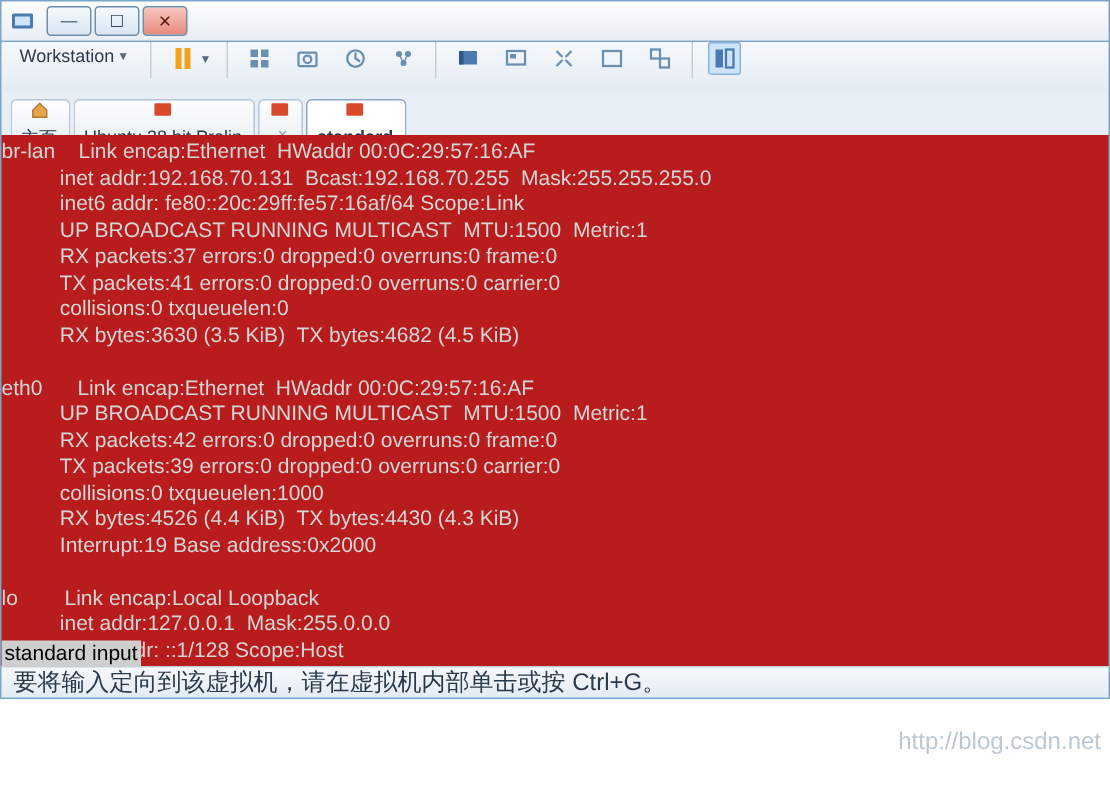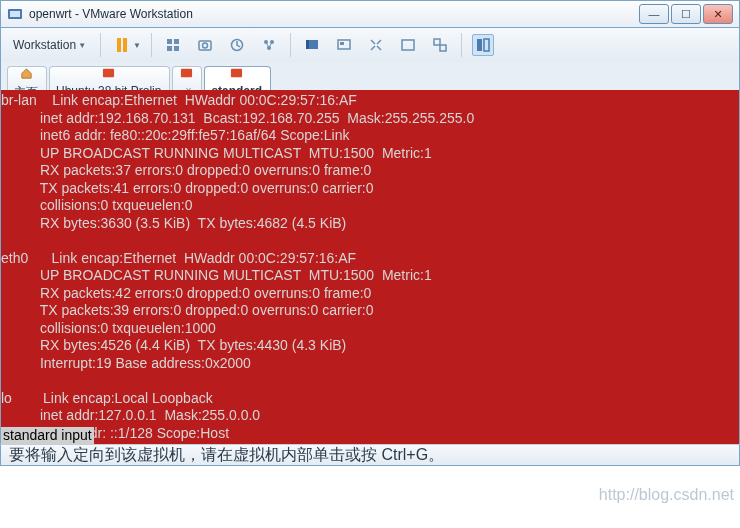--- a/index.html
+++ b/index.html
@@ -37,21 +37,21 @@
     display:flex;align-items:center;justify-content:center;
     font-size: 11px; color:#3a4a5a;
   }
   .winbtn.close { background: linear-gradient(#f7c5bf,#e88a7d); color:#5a1a10; }
   
   .menubar {
     height: 34px;
     border-left: 1px solid #7aa5c8;
     border-right: 1px solid #7aa5c8;
     background: linear-gradient(#f6f9fc,#e3ebf3);
-    display: flex; align-items: center;
+    display: flex; align-items: flex-start;
     padding: 0 8px; gap: 10px;
   }
   .menu-dd { display:flex;align-items:center;gap:2px;color:#2a3a4a; padding:2px 4px; }
   .menu-dd .chev { font-size:8px; color:#5a6a7a; }
   .sep { width:1px; height:24px; background:#c4cfd9; }
   .tbtn {
     width: 22px; height: 22px;
     display:flex;align-items:center;justify-content:center;
     border-radius:2px;
     color:#3a5a7a;
@@ -138,21 +138,20 @@
 </head>
 <body>
 
 <div class="titlebar">
   <span class="ico">
     <svg width="16" height="16" viewBox="0 0 16 16">
         <rect x="1" y="3" width="14" height="10" rx="1" fill="#4a7bb0"></rect>
         <rect x="3" y="5" width="10" height="6" fill="#cfe4f7"></rect>
       </svg>
   </span>
-  <span class="titlebar-title">openwrt - VMware Workstation</span>
   <div class="winbtns">
     <div class="winbtn">—</div>
     <div class="winbtn">☐</div>
     <div class="winbtn close">✕</div>
   </div>
 </div>
 
 <div class="menubar">
   <div class="menu-dd">
     <span>Workstation</span>

